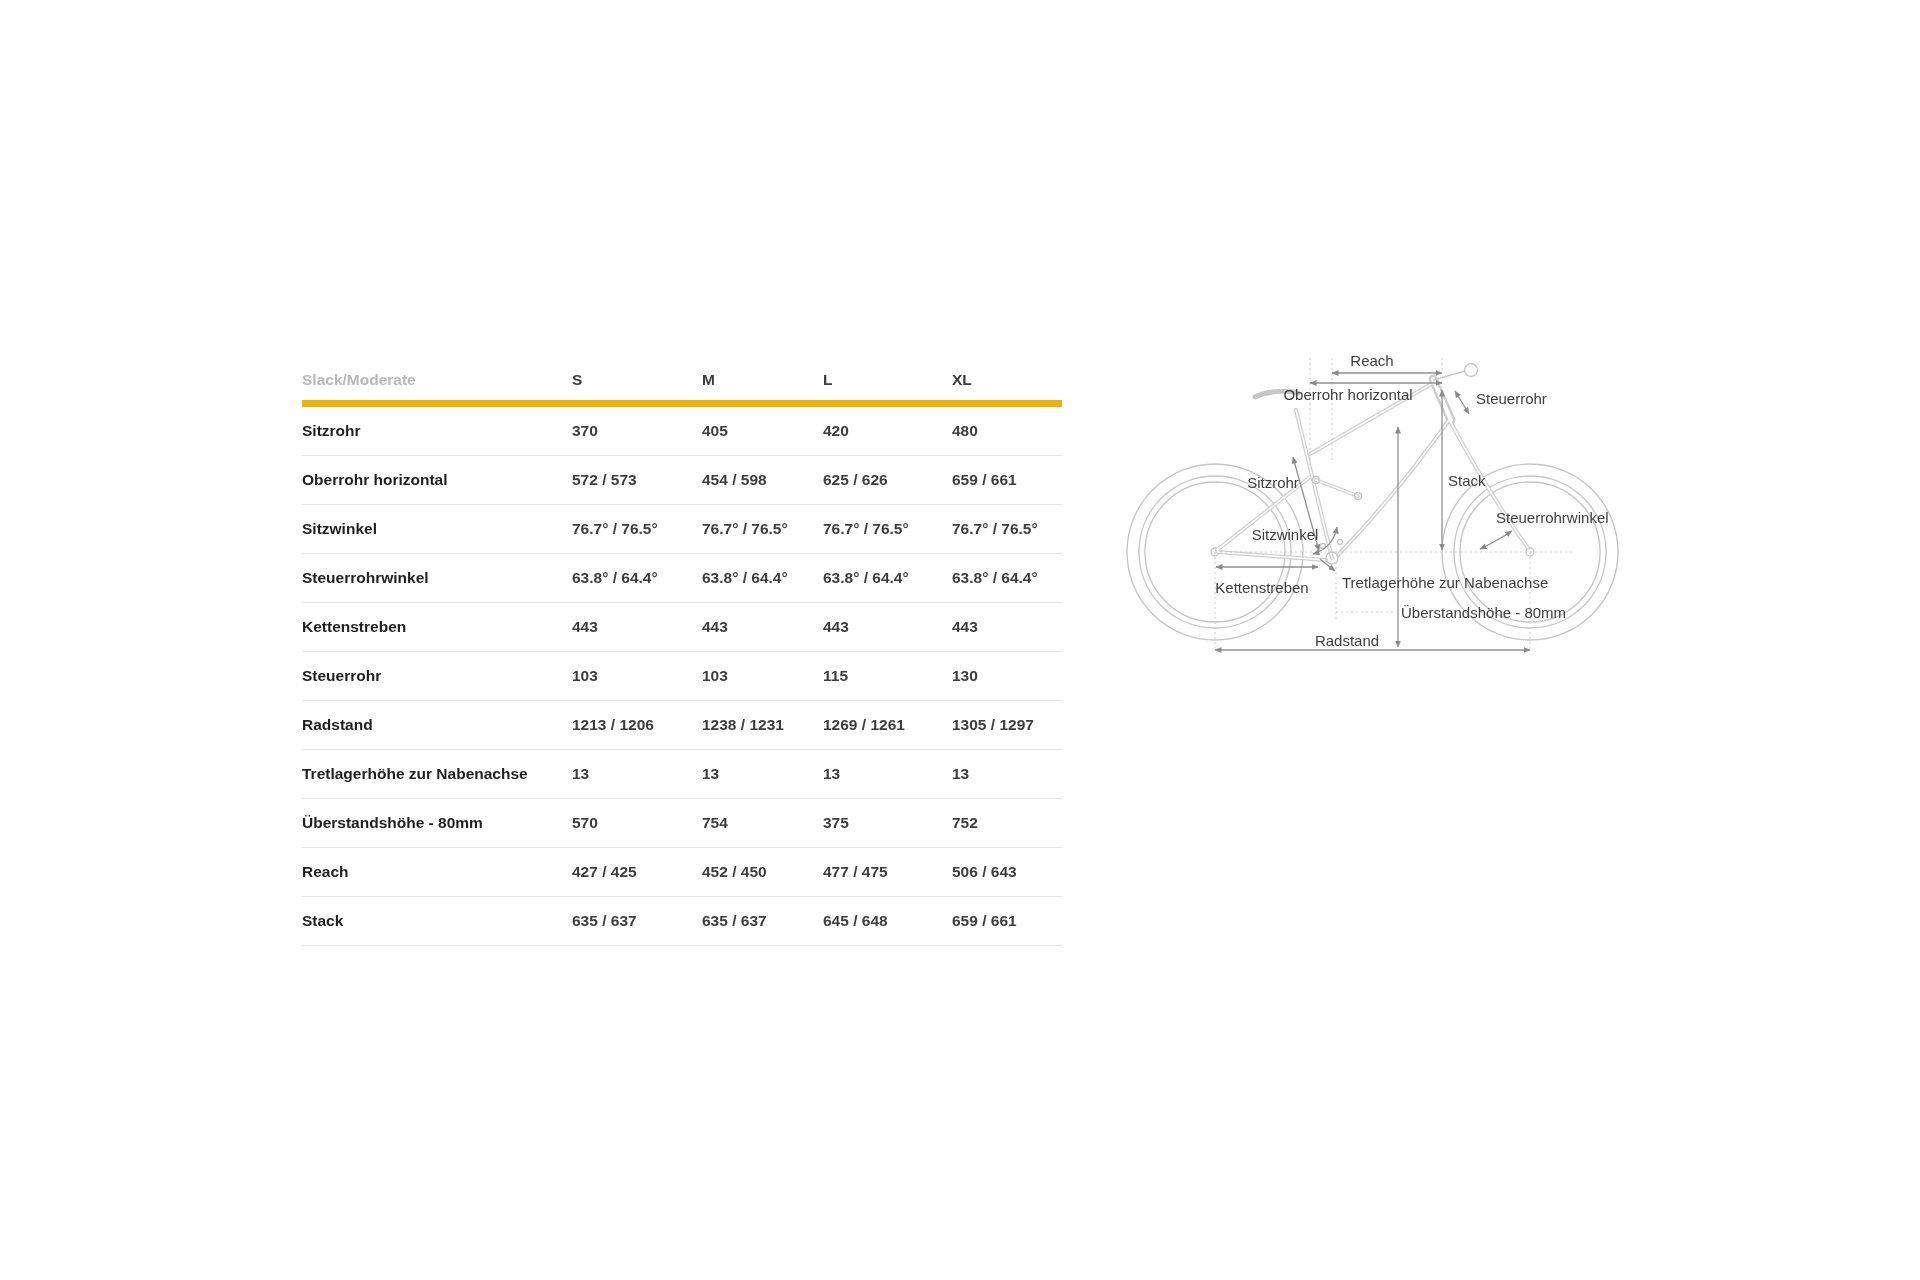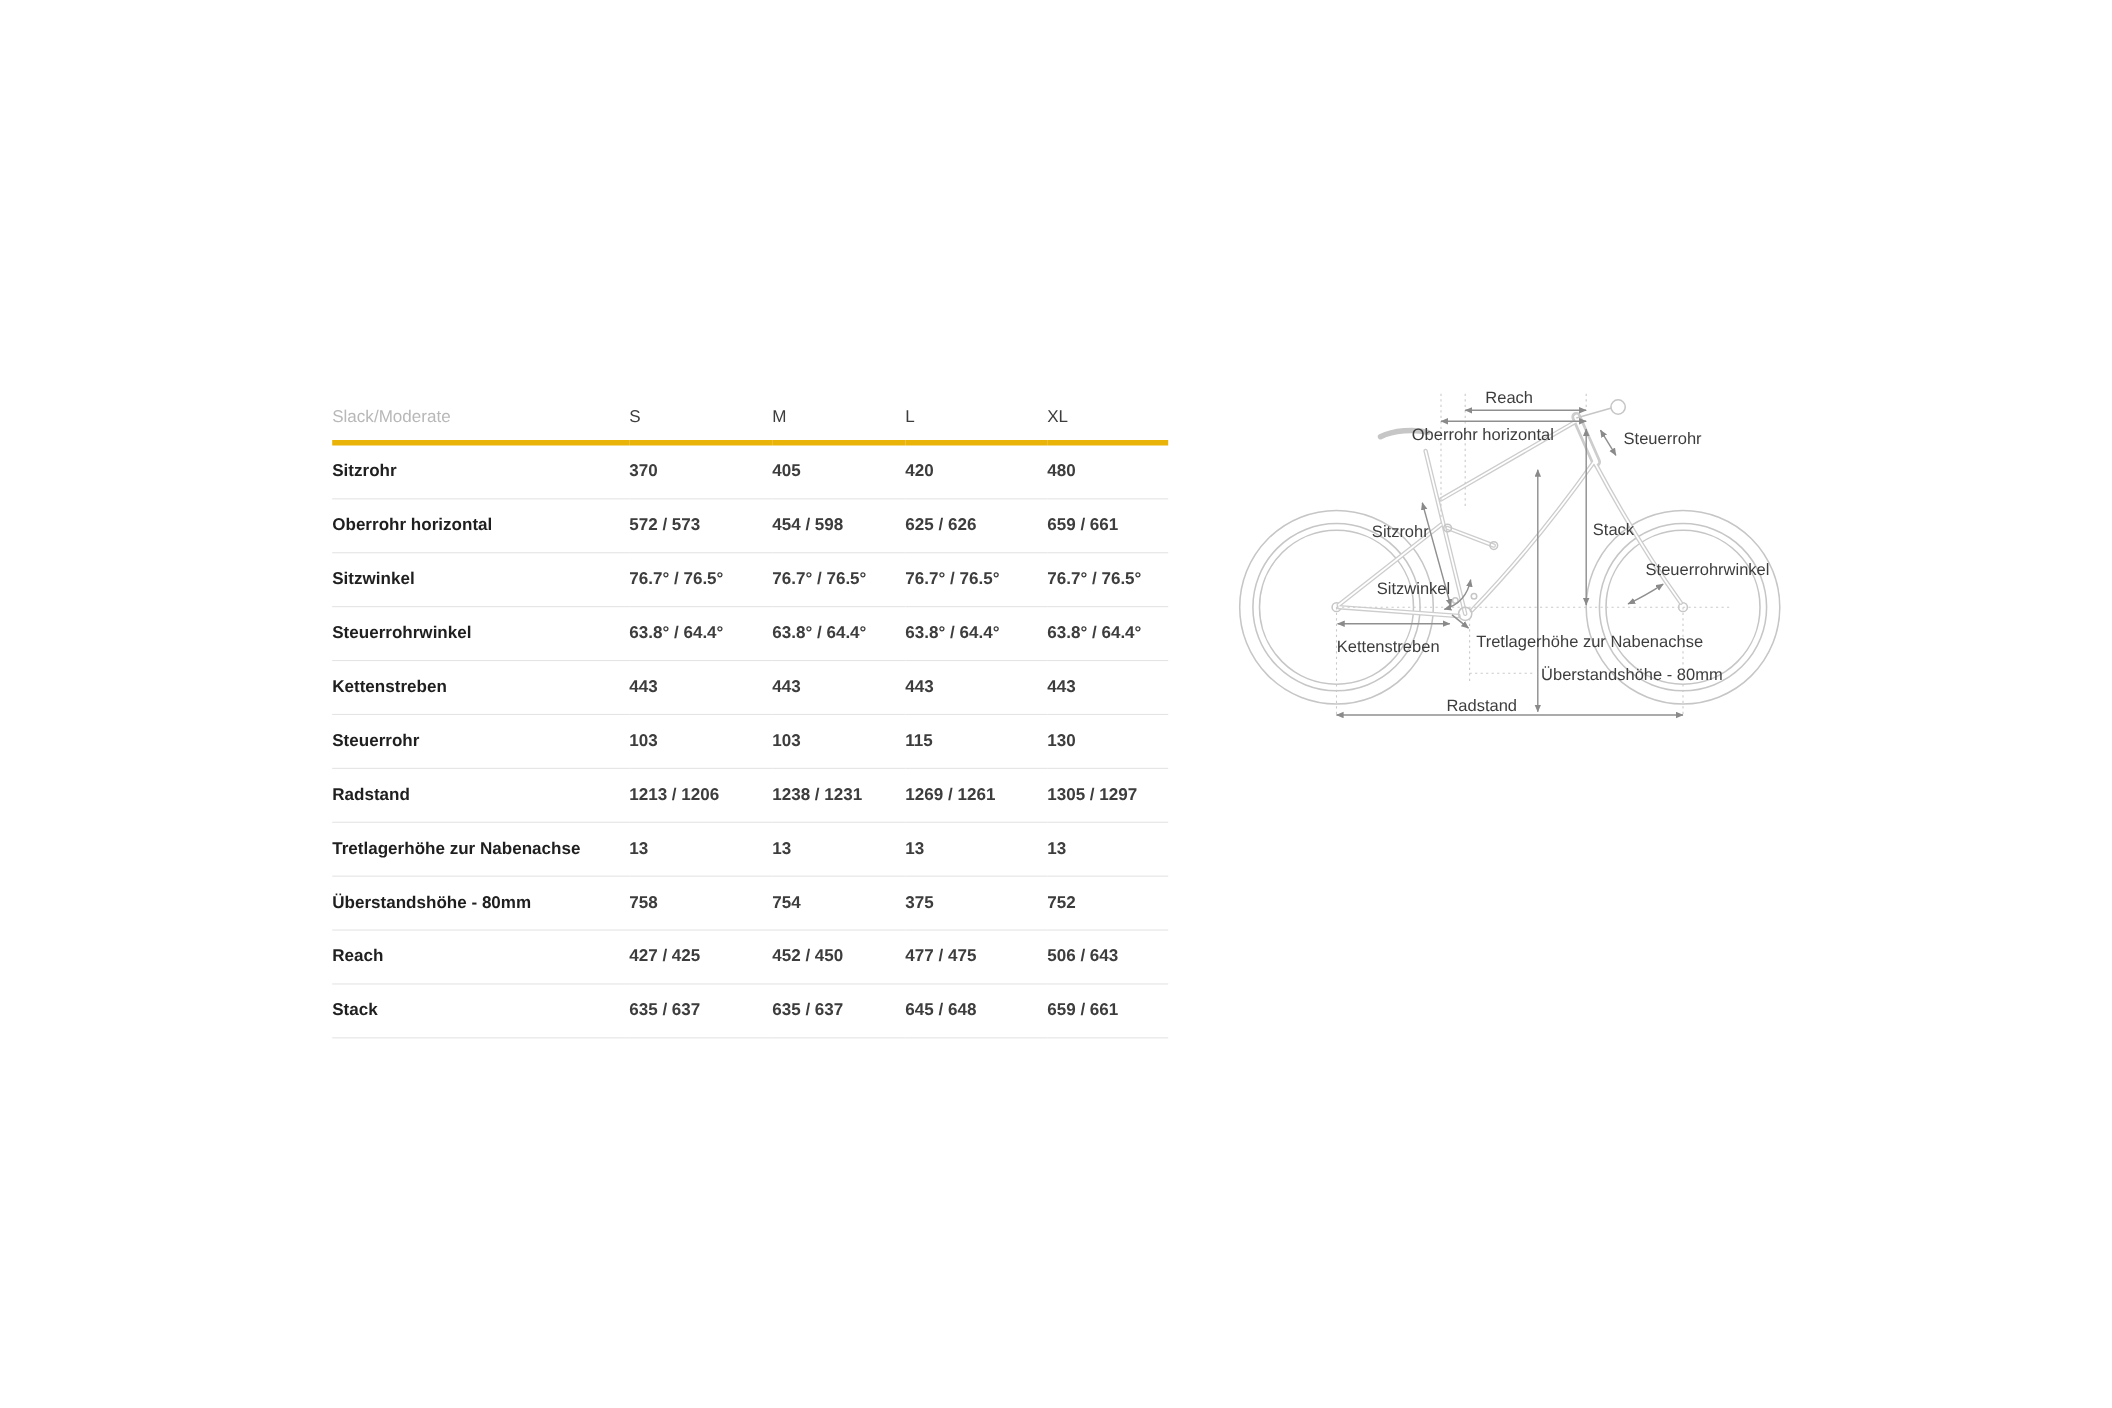--- a/index.html
+++ b/index.html
@@ -8,21 +8,21 @@
 
   
   #geo-table-wrap{position:absolute;left:302px;top:360px;width:760px;}
   table.geo{border-collapse:collapse;width:760px;table-layout:fixed;}
   table.geo col.c-label{width:270px;}
   table.geo col.c-s{width:130px;}
   table.geo col.c-m{width:121px;}
   table.geo col.c-l{width:129px;}
   table.geo col.c-xl{width:110px;}
   table.geo th,table.geo td{text-align:left;padding:0;font-size:15.5px;line-height:1;vertical-align:middle;}
-  table.geo thead th{height:40px;font-weight:400;color:#3d3d3d;border-bottom:5px solid #eab308;margin-left:16px;}
+  table.geo thead th{height:40px;font-weight:700;color:#3d3d3d;border-bottom:7px solid #eab308;margin-left:16px;}
   table.geo thead th.muted{color:#b8b8b8;}
   table.geo tbody th{height:48px;font-weight:700;color:#1f1f1f;border-bottom:1px solid #e4e4e4;}
   table.geo tbody td{height:48px;font-weight:700;color:#3d3d3d;border-bottom:1px solid #e4e4e4;}
 
   
   #diagram-wrap{position:absolute;left:1120px;top:330px;width:560px;height:360px;}
   svg text{font-family:"Liberation Sans",sans-serif;font-size:15px;fill:#3d3d3d;}
   .bike-outer{stroke:#cdcdcd;stroke-width:4;fill:none;stroke-linecap:round;}
   .bike-core{stroke:#ffffff;stroke-width:1.6;fill:none;stroke-linecap:round;}
   .bike-thin{stroke:#c6c6c6;stroke-width:1.4;fill:none;}
@@ -104,21 +104,21 @@
     </tr>
           <tr>
       <th>Tretlagerhöhe zur Nabenachse</th>
       <td>13</td>
       <td>13</td>
       <td>13</td>
       <td>13</td>
     </tr>
           <tr>
       <th>Überstandshöhe - 80mm</th>
-      <td>758</td>
+      <td>570</td>
       <td>754</td>
       <td>375</td>
       <td>752</td>
     </tr>
           <tr>
       <th>Reach</th>
       <td>427 / 425</td>
       <td>452 / 450</td>
       <td>477 / 475</td>
       <td>506 / 643</td>

